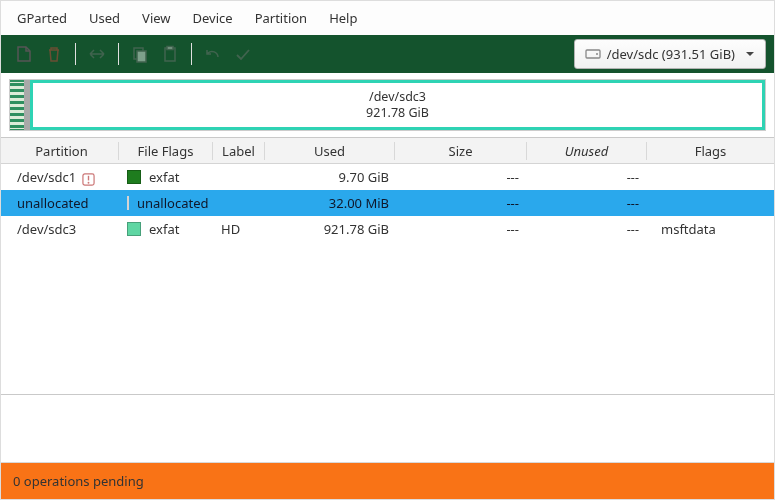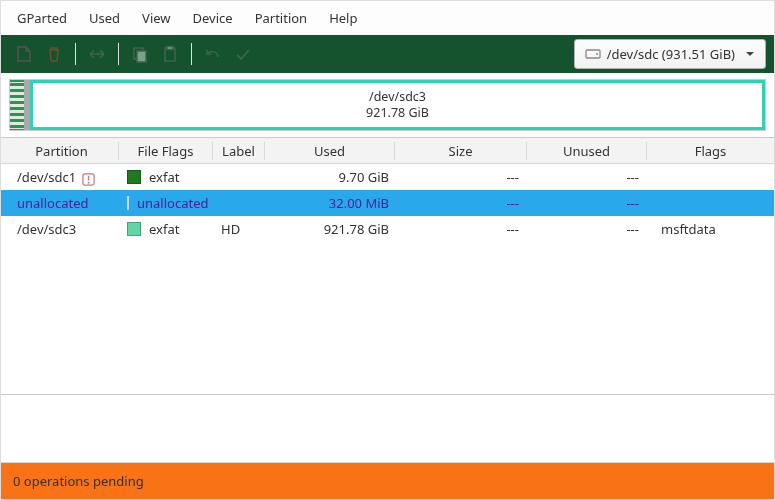--- a/index.html
+++ b/index.html
@@ -21,27 +21,27 @@
   .pm-hatch { background:repeating-linear-gradient(0deg,#2f8f60 0 3px,#dcecd9 3px 6px); }
   .table { border-top:1px solid #c9c9c9; border-bottom:1px solid #c9c9c9; }
   .row { display:flex; align-items:center; height:26px; }
   .hdr { background:#f3f3f3; border-bottom:1px solid #d4d4d4; font-weight:400; color:#333; }
   .cell { padding:0 8px; overflow:hidden; white-space:nowrap; display:flex; align-items:center; }
   .c-part { width:118px; padding-left:16px; }
   .c-fs   { width:94px; }
   .c-lbl  { width:52px; }
   .c-size { width:132px; justify-content:flex-end; }
   .c-used { width:130px; justify-content:flex-end; text-align:right; }
-  .c-unus { width:120px; justify-content:flex-end; text-align:right; }
+  .c-unus { width:120px; justify-content:flex-end; text-align:right;font-style:italic; }
   .c-flg  { flex:1; padding-left:14px; }
   .hdr .cell { border-right:1px solid #d8d8d8; justify-content:center; text-align:center; padding:0 4px; }
   .hdr .c-part { padding-left:8px; }
   .hdr .c-flg { border-right:none; }
   .sw { width:14px; height:14px; border:1px solid rgba(0,0,0,0.25); margin-right:8px; }
-  .row.sel { background:#2aa8ec; color:#4c1d95; }
+  .row.sel { background:#2aa8ec; color:#0f172a; }
   .row.sel .sw { border-color:rgba(255,255,255,0.5); }
   .tbl-body { height:230px; overflow:auto; }
   .statusbar { margin-top:auto; background:#f97316; border-top:1px solid #d8d8d8; padding:9px 12px; font-size:13px; }
   svg { display:block; }
   .warn-ic { width:13px; height:13px; margin-left:6px; }
   .part-name-wrap { display:flex; align-items:flex-end; flex:1; }
 </style>
 </head>
 <body>
 

